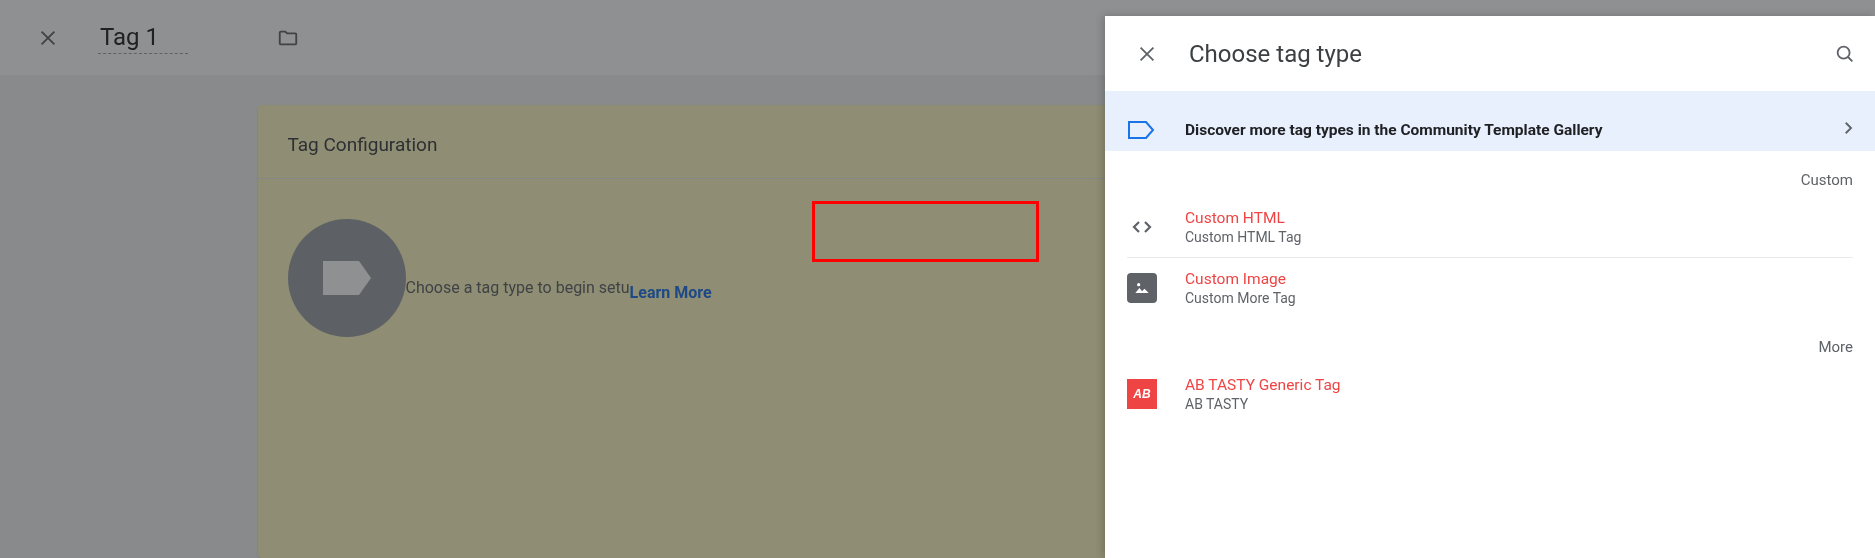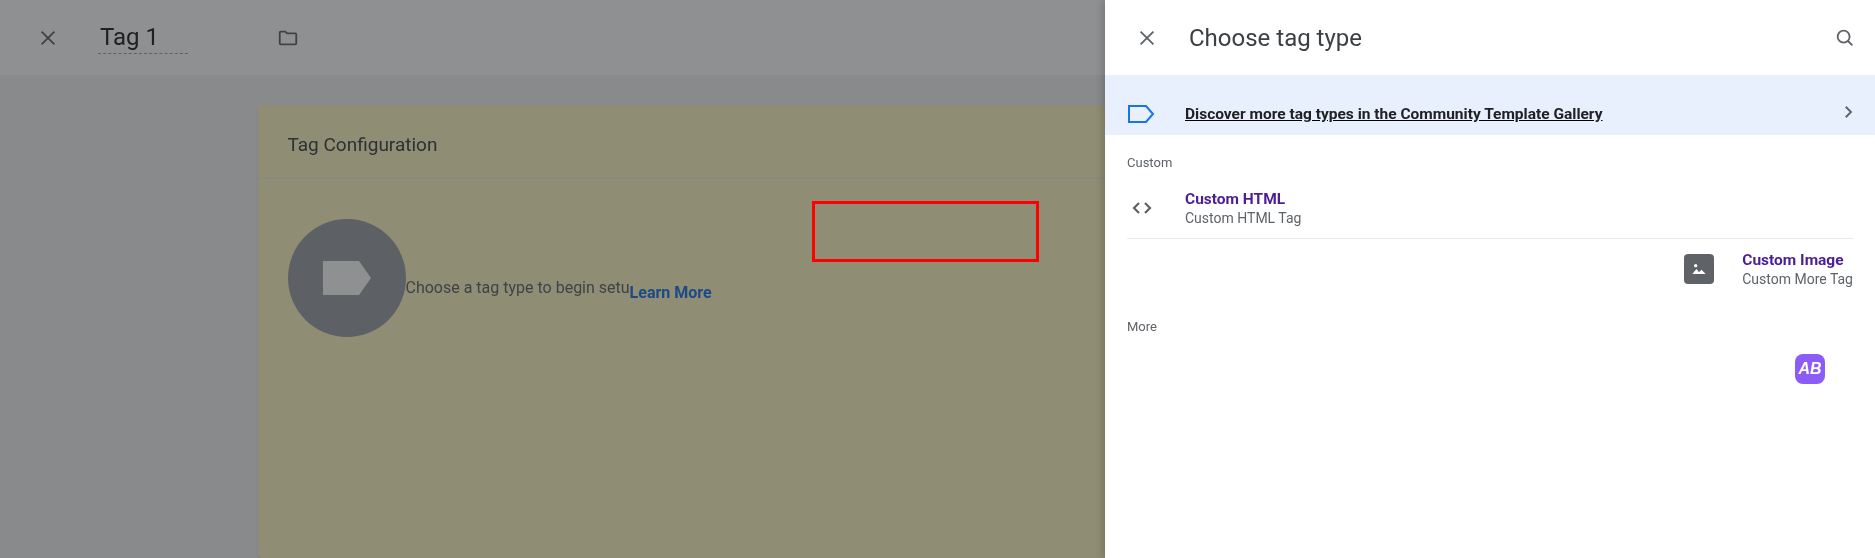--- a/index.html
+++ b/index.html
@@ -16,36 +16,36 @@
 .config-card { width: 1360px; background: #fef9c3; border-radius: 4px; box-shadow: 0 1px 2px rgba(0,0,0,0.15); padding: 0 0 30px 0; }
 .config-title { font-size: 19px; color: #3c4043; padding: 28px 30px 22px; border-bottom: 1px solid #e8eaed;}
 .config-content { display: flex; flex-direction: row; align-items: center; padding: 40px 30px 0; }
 .tag-circle { width: 118px; height: 118px; border-radius: 50%; background: #9aa0a6; display: flex; align-items: center; justify-content: center; margin-bottom: 28px;}
 .tag-circle svg { width: 52px; height: 38px; fill: #fff; }
 .config-text { font-size: 16px; color: #5f6368; margin-bottom: 10px;}
 .learn-more { color: #1a73e8; font-size: 16px; font-weight: 700; cursor: pointer; }
 
 .scrim { position: absolute; inset: 0; background: rgba(32,33,36,0.5); }
 
-.side-panel { position: absolute; top: 0; right: 0; bottom: 0; width: 770px; background: #fff; box-shadow: -2px 0 8px rgba(0,0,0,0.2); display: flex; flex-direction: column; overflow: hidden; margin-left: 45px;}
+.side-panel { position: absolute; top: 16px; right: 0; bottom: 0; width: 770px; background: #fff; box-shadow: -2px 0 8px rgba(0,0,0,0.2); display: flex; flex-direction: column; overflow: hidden; margin-left: 45px;}
 .panel-header { display: flex; align-items: center; padding: 0 10px 0 22px; height: 75px; }
 .panel-title { font-size: 24px; color: #3c4043; margin-left: 22px; flex: 1;}
-.banner { background: #e8f0fe; display: flex; align-items: center; padding: 18px 18px 0 22px; height: 60px; cursor: pointer; text-decoration: underline;}
+.banner { background: #e8f0fe; display: flex; align-items: center; padding: 18px 18px 0 22px; height: 60px; cursor: pointer;}
 .banner-icon { width: 28px; height: 28px; margin-right: 30px; display:flex; align-items:center; justify-content:center;}
 .banner-text { flex: 1; font-size: 15.5px; font-weight: 700; color: #202124; }
 .banner-chevron { color: #5f6368; }
 
-.section-label { font-size: 13px; color: #5f6368; padding: 20px 22px 8px; }
+.section-label { font-size: 15px; color: #5f6368; padding: 20px 22px 8px; text-align: right; }
 .list-area { padding: 0 22px; }
 .list-row { display: flex; align-items: center; padding: 12px 0; border-bottom: 1px solid #e8eaed; cursor: pointer; }
-.list-row:last-child { border-bottom: none; justify-content: flex-end; }
+.list-row:last-child { border-bottom: none; }
 .row-icon { width: 30px; height: 30px; margin-right: 28px; display: flex; align-items: center; justify-content: center; color: #5f6368; }
 .row-icon.rounded { border-radius: 4px; background:#5f6368; }
-.row-icon.blue { background:#8b5cf6; border-radius:8px; color:#fff; font-size:16px; font-style:italic; font-weight:600; font-family: cursive, sans-serif;}
-.row-text .name { font-size: 15.5px; font-weight: 700; color: #4c1d95; }
+.row-icon.blue { background:#ef4444; border-radius:0; color:#fff; font-size:12px; font-style:italic; font-weight:600; font-family: cursive, sans-serif;}
+.row-text .name { font-size: 15.5px; font-weight: 400; color: #ef4444; }
 .row-text .sub { font-size: 14px; color: #5f6368; margin-top: 2px;}
 
 .row-highlight { position: absolute; border: 3px solid #ff0000; pointer-events: none; }
 </style>
 </head>
 <body>
 
 <div class="background-layer">
   <div class="bg-header">
     <div class="icon-btn">
@@ -132,17 +132,21 @@
         <div class="name">Custom Image</div>
         <div class="sub">Custom More Tag</div>
       </div>
     </div>
   </div>
 
   <div class="section-label">More</div>
   <div class="list-area">
     <div class="list-row">
       <div class="row-icon blue">AB</div>
+      <div class="row-text">
+        <div class="name">AB TASTY Generic Tag</div>
+        <div class="sub">AB TASTY</div>
+      </div>
     </div>
   </div>
 </div>
 
 <div class="row-highlight" style="left:812px;top:201px;width:227px;height:61px;"></div>
 
 </body></html>

